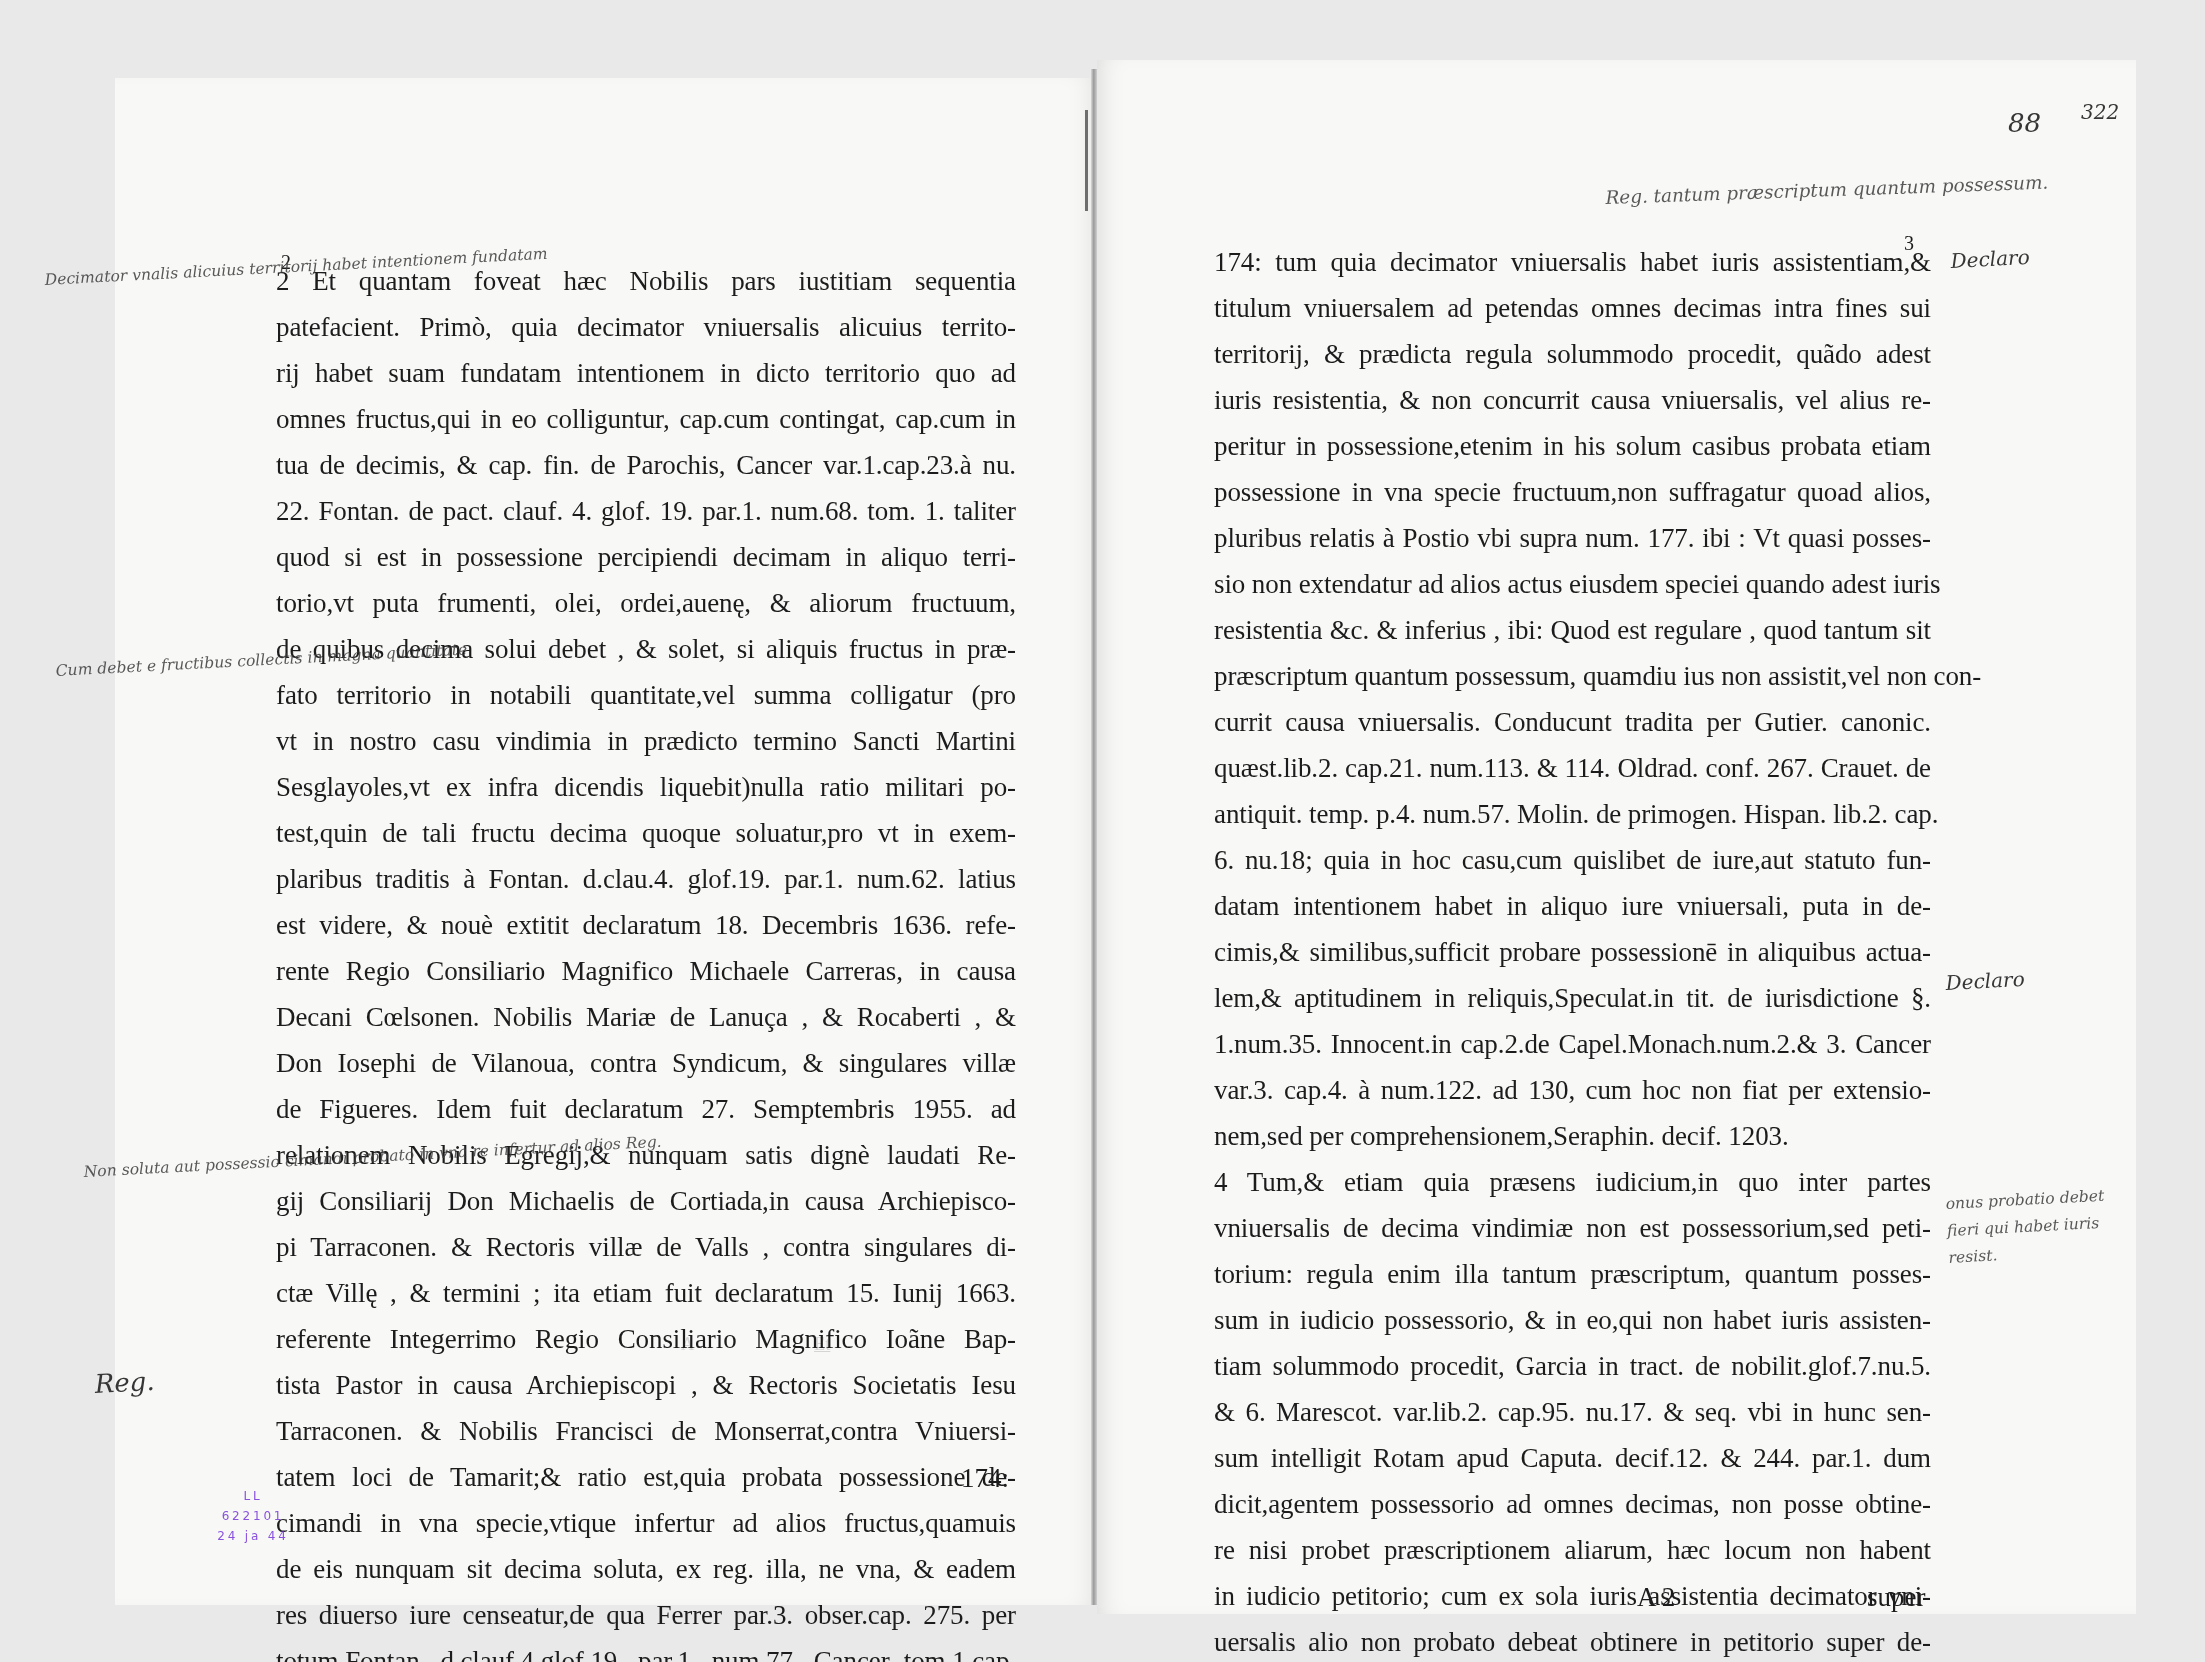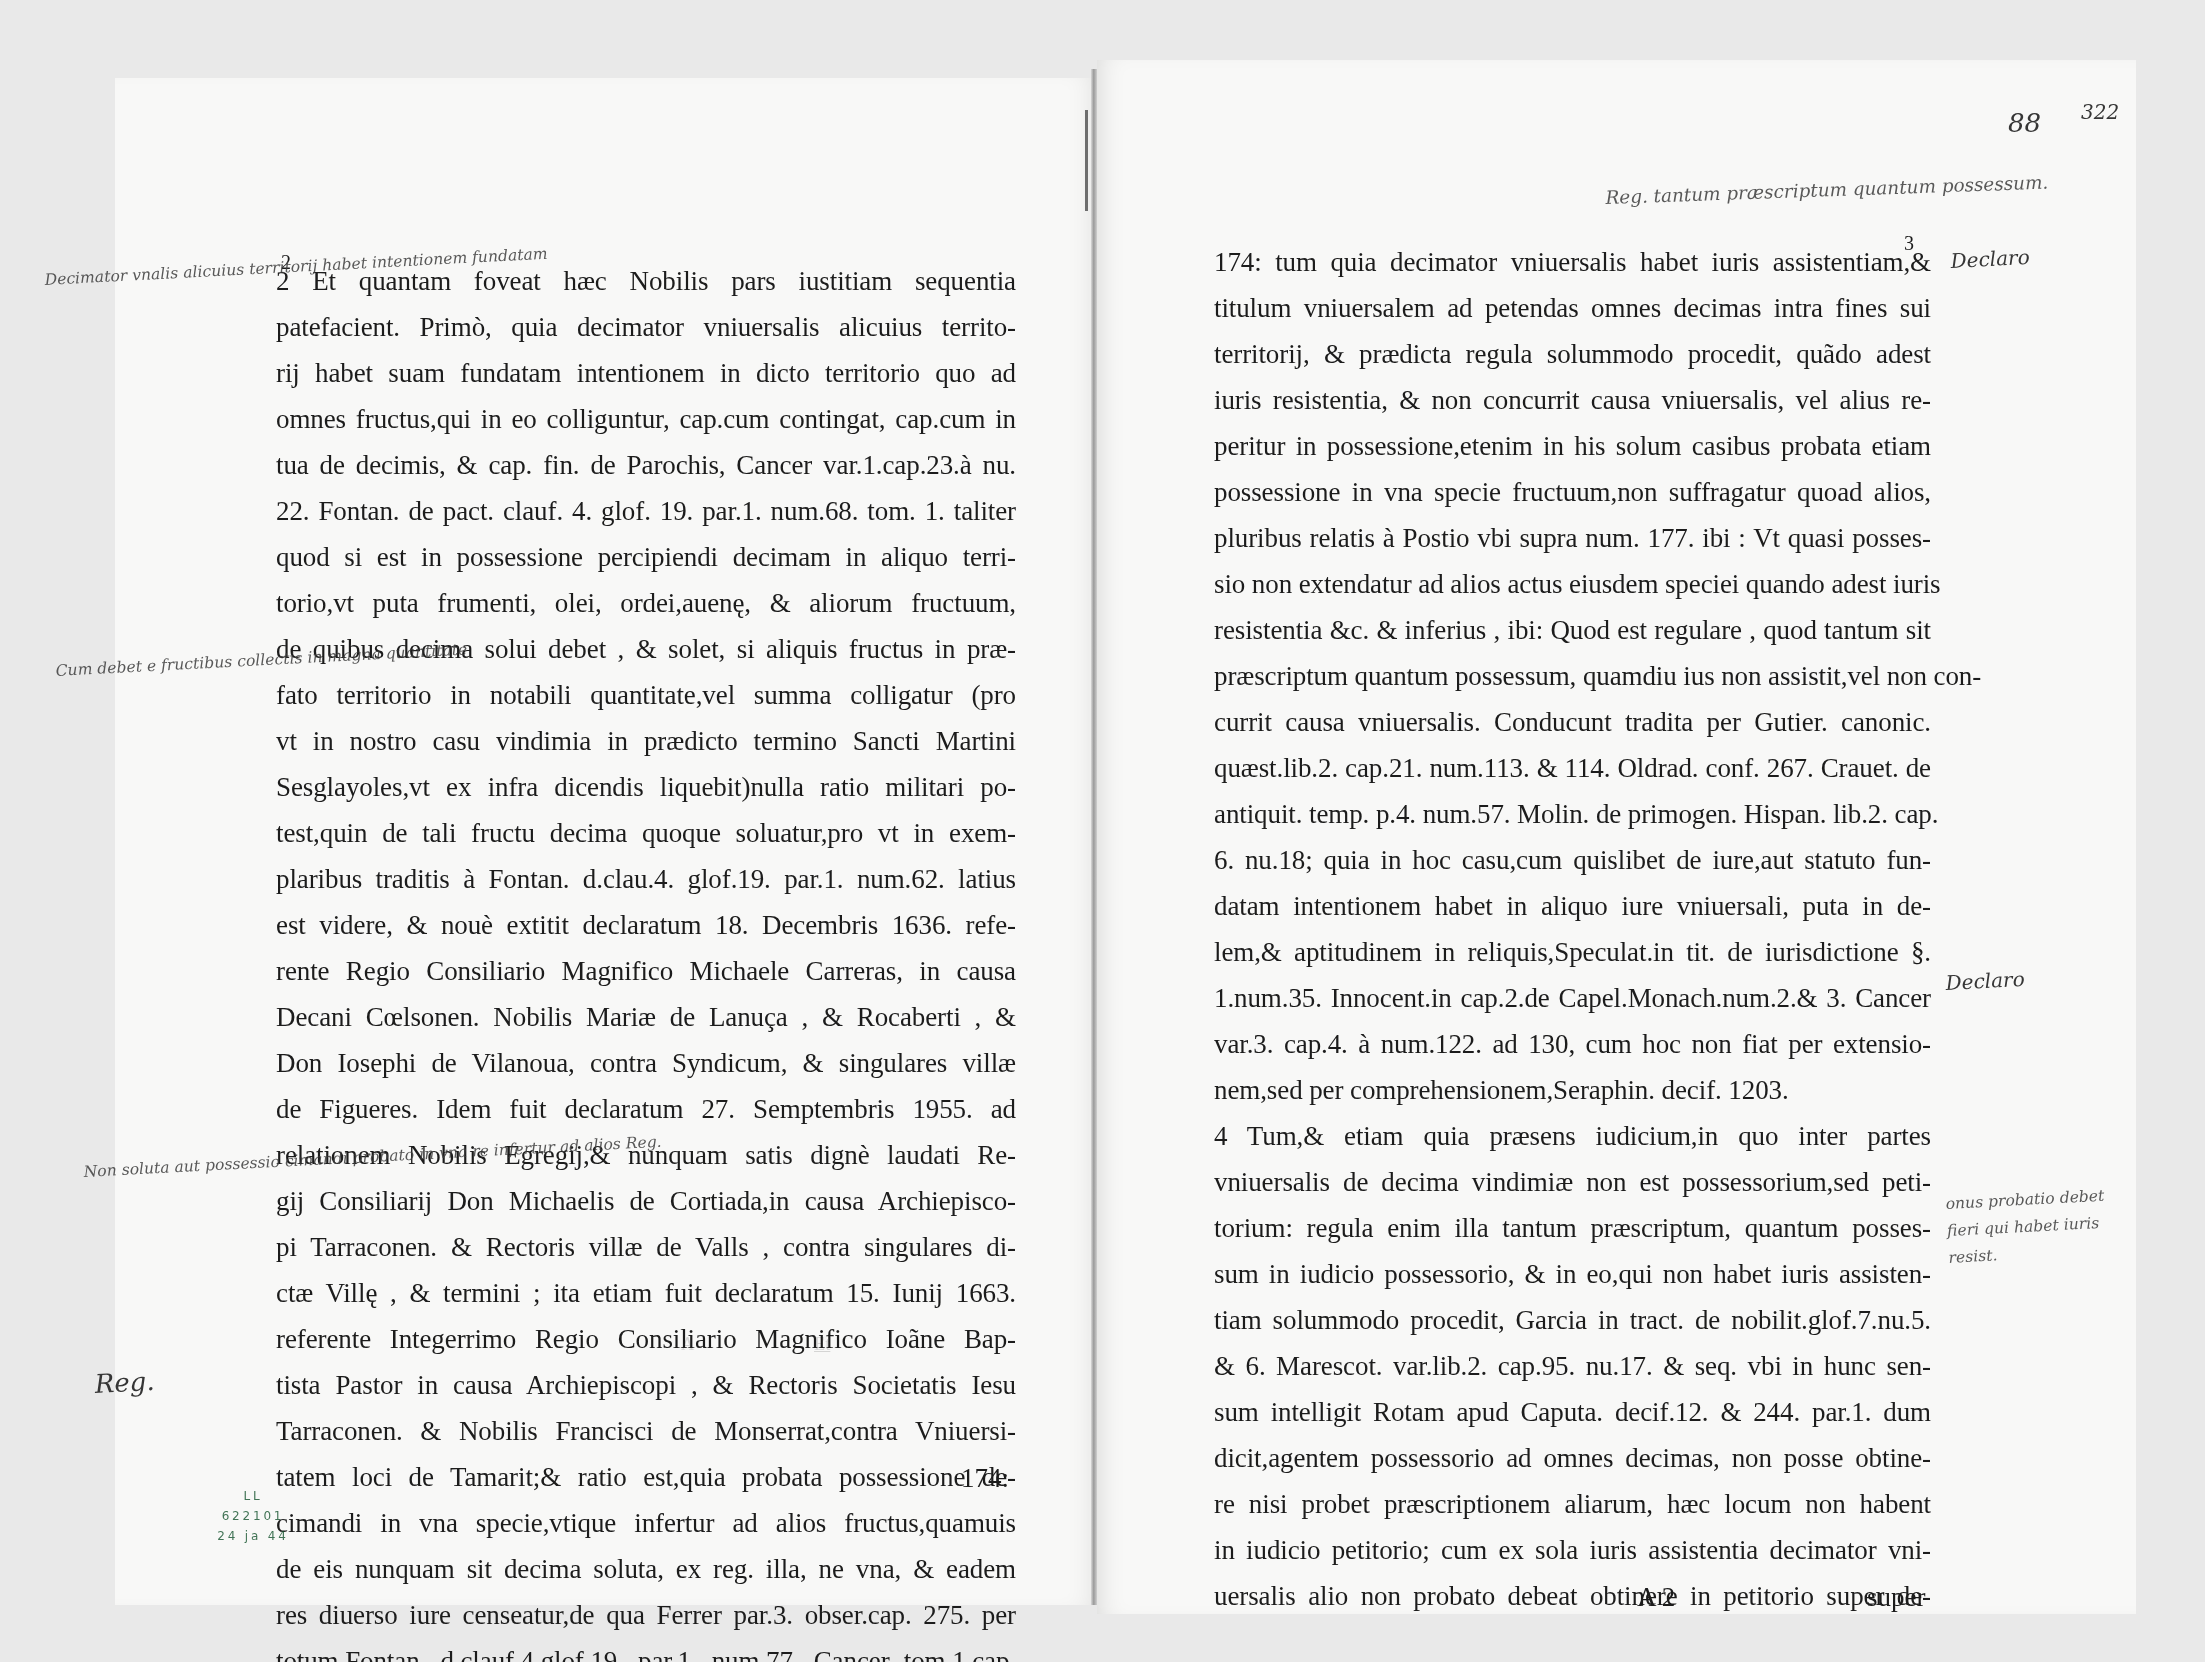--- a/index.html
+++ b/index.html
@@ -21,21 +21,21 @@
     letter-spacing:-0.1px;}
   .textblock .line{display:block;white-space:nowrap;text-align-last:justify;height:46px;overflow:visible;}
   .textblock .line.last{text-align-last:left;}
   #left-text{left:276px;top:258px;width:740px;}
   #right-text{left:1214px;top:239px;width:717px;}
   .num{position:absolute;font-size:20px;}
   .catch{position:absolute;font-size:27px;}
   .hand{position:absolute;font-family:"DejaVu Serif",serif;font-style:italic;color:#3d3d3d;
     font-size:15.6px;line-height:27px;opacity:0.85;transform:rotate(-3deg);transform-origin:left top;white-space:nowrap;}
   .hand.big{font-size:26px;color:#222;opacity:0.9;}
-  .catalog{position:absolute;font-family:"DejaVu Sans",sans-serif;color:#14532d;font-size:12px;
+  .catalog{position:absolute;font-family:"DejaVu Sans",sans-serif;color:#6d28d9;font-size:12px;
     line-height:20px;text-align:center;letter-spacing:2.8px;opacity:0.8;}
   .bleed{position:absolute;color:#b9b9b9;font-size:18.4px;opacity:0.55;}
 </style>
 </head>
 <body>
 
 <div class="page" id="page-left"></div>
 <div class="page" id="page-right"></div>
 <div class="gutter"></div>
 <div class="edge-shadow"></div>
@@ -107,20 +107,21 @@
   <span class="line">possessione in vna specie fructuum,non suffragatur quoad alios,</span>
   <span class="line">pluribus relatis à Postio vbi supra num. 177. ibi : Vt quasi posses-</span>
   <span class="line">sio non extendatur ad alios actus eiusdem speciei quando adest iuris</span>
   <span class="line">resistentia &amp;c. &amp; inferius , ibi: Quod est regulare , quod tantum sit</span>
   <span class="line">præscriptum quantum possessum, quamdiu ius non assistit,vel non con-</span>
   <span class="line">currit causa vniuersalis. Conducunt tradita per Gutier. canonic.</span>
   <span class="line">quæst.lib.2. cap.21. num.113. &amp; 114. Oldrad. conf. 267. Crauet. de</span>
   <span class="line">antiquit. temp. p.4. num.57. Molin. de primogen. Hispan. lib.2. cap.</span>
   <span class="line">6. nu.18; quia in hoc casu,cum quislibet de iure,aut statuto fun-</span>
   <span class="line">datam intentionem habet in aliquo iure vniuersali, puta in de-</span>
+  <span class="line">cimis,&amp; similibus,sufficit probare possessionē in aliquibus actua-</span>
   <span class="line">lem,&amp; aptitudinem in reliquis,Speculat.in tit. de iurisdictione §.</span>
   <span class="line">1.num.35. Innocent.in cap.2.de Capel.Monach.num.2.&amp; 3. Cancer</span>
   <span class="line">var.3. cap.4. à num.122. ad 130, cum hoc non fiat per extensio-</span>
   <span class="line last">nem,sed per comprehensionem,Seraphin. decif. 1203.</span>
   <span class="line">4   Tum,&amp; etiam quia præsens iudicium,in quo inter partes</span>
   <span class="line">vniuersalis de decima vindimiæ non est possessorium,sed peti-</span>
   <span class="line">torium: regula enim illa tantum præscriptum, quantum posses-</span>
   <span class="line">sum in iudicio possessorio, &amp; in eo,qui non habet iuris assisten-</span>
   <span class="line">tiam solummodo procedit, Garcia in tract. de nobilit.glof.7.nu.5.</span>
   <span class="line">&amp; 6. Marescot. var.lib.2. cap.95. nu.17. &amp; seq. vbi in hunc sen-</span>

